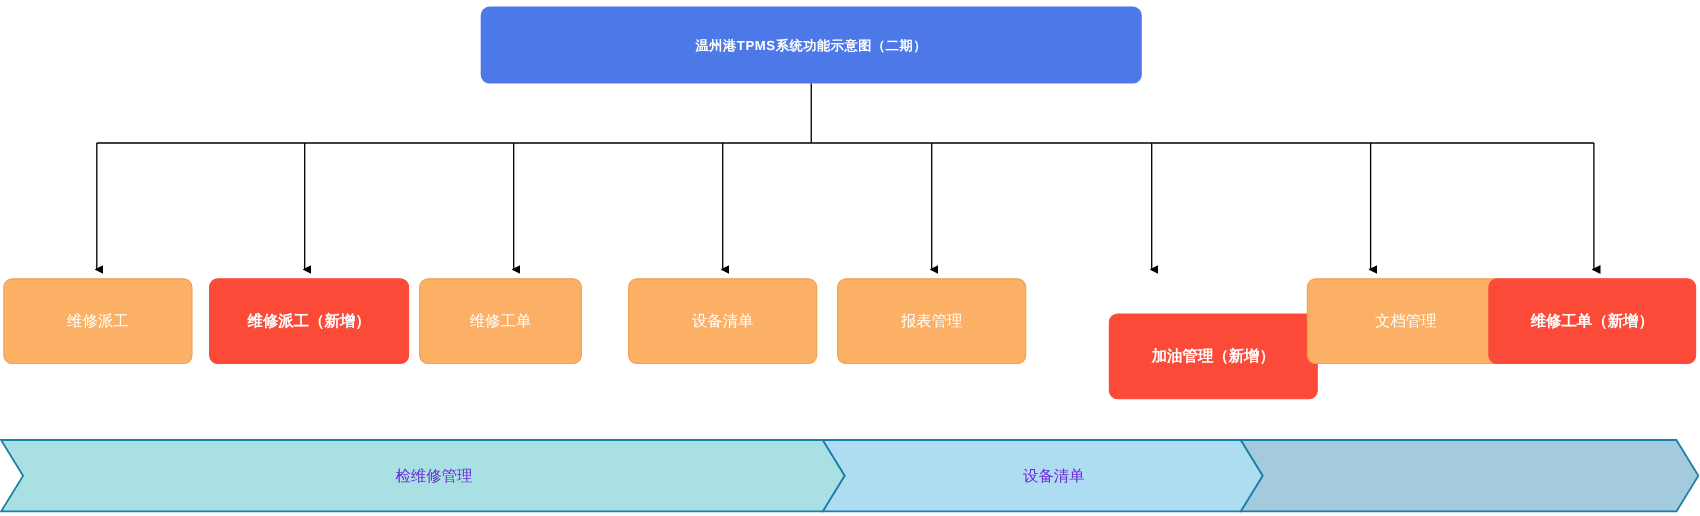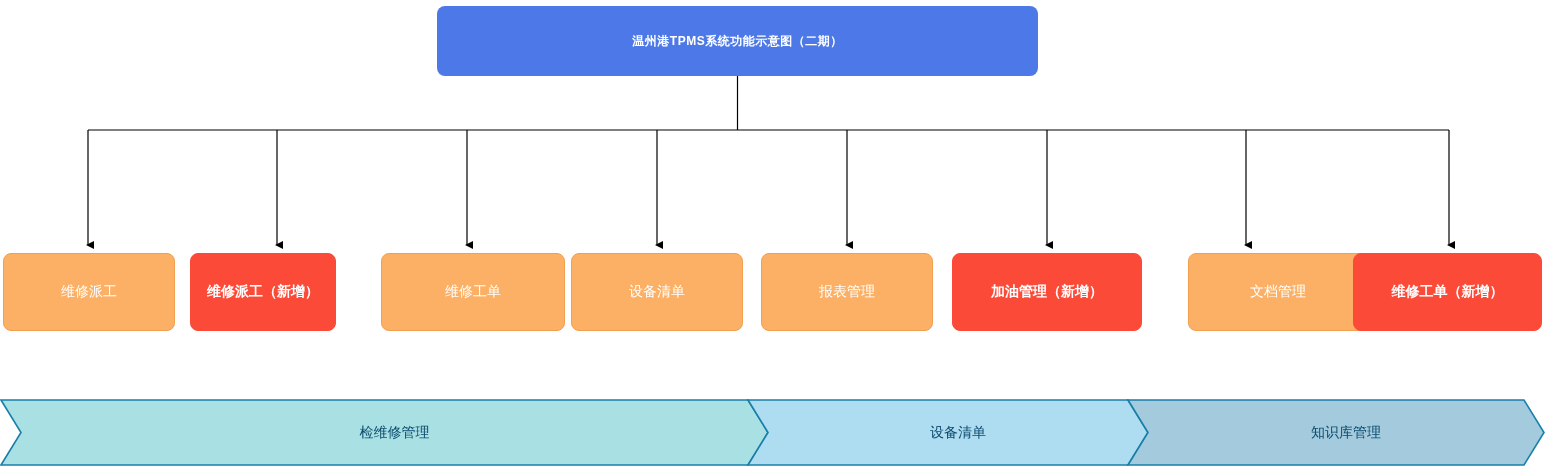--- a/index.html
+++ b/index.html
@@ -86,21 +86,21 @@
     width: 1545px;
     height: 67px;
   }
   .banner-label {
     position: absolute;
     top: 0;
     height: 67px;
     display: flex;
     align-items: center;
     justify-content: center;
-    color: #0c4a6e;
+    color: #6d28d9;
     font-size: 14px;
     white-space: nowrap;
     pointer-events: none;
   }
 </style>
 </head>
 <body>
 
 <div id="canvas">
 
@@ -125,33 +125,33 @@
     <path d="M657,130 L657,245" stroke="#000000" stroke-width="1.2" fill="none" marker-end="url(#arrowhead)"></path>
     <path d="M847,130 L847,245" stroke="#000000" stroke-width="1.2" fill="none" marker-end="url(#arrowhead)"></path>
     <path d="M1047,130 L1047,245" stroke="#000000" stroke-width="1.2" fill="none" marker-end="url(#arrowhead)"></path>
     <path d="M1246,130 L1246,245" stroke="#000000" stroke-width="1.2" fill="none" marker-end="url(#arrowhead)"></path>
     <path d="M1449,130 L1449,245" stroke="#000000" stroke-width="1.2" fill="none" marker-end="url(#arrowhead)"></path>
   </svg>
 
   <div class="leaf-node orange" style="left:3px;    width:172px;">
     <span class="label">维修派工</span>
   </div>
-  <div class="leaf-node red" style="left:190px;  width:146px;">
+  <div class="leaf-node red" style="left:190px;  width:182px;">
     <span class="label">维修派工（新增）</span>
   </div>
-  <div class="leaf-node orange" style="left:381px;  width:184px;">
+  <div class="leaf-node orange" style="left:381px;  width:148px;">
     <span class="label">维修工单</span>
   </div>
   <div class="leaf-node orange" style="left:571px;  width:172px;">
     <span class="label">设备清单</span>
   </div>
   <div class="leaf-node orange" style="left:761px;  width:172px;">
     <span class="label">报表管理</span>
   </div>
-  <div class="leaf-node red" style="left:952px;  width:190px;">
+  <div class="leaf-node red" style="left:1008px;  width:190px;margin-top:32px;">
     <span class="label">加油管理（新增）</span>
   </div>
   <div class="leaf-node orange" style="left:1160px; width:180px;margin-left:28px;">
     <span class="label">文档管理</span>
   </div>
   <div class="leaf-node red" style="left:1353px; width:189px;">
     <span class="label">维修工单（新增）</span>
   </div>
 
   <div id="banners">
@@ -162,18 +162,15 @@
       <path d="M748,1 L1128,1 L1148,33.5 L1128,66 L748,66 L768,33.5 Z" fill="#aedcf0" stroke="#1a7fa8" stroke-width="1.6"></path>
 
       <path d="M1128,1 L1524,1 L1544,33.5 L1524,66 L1128,66 L1148,33.5 Z" fill="#a3cbdd" stroke="#1a7fa8" stroke-width="1.6"></path>
     </svg>
     <div class="banner-label" style="left:21px;   width:747px;">
       <span>检维修管理</span>
     </div>
     <div class="banner-label" style="left:768px;  width:380px;">
       <span>设备清单</span>
     </div>
-    <div class="banner-label" style="left:1148px; width:396px;">
-      <span>知识库管理</span>
-    </div>
   </div>
 
 </div>
 
 </body></html>

